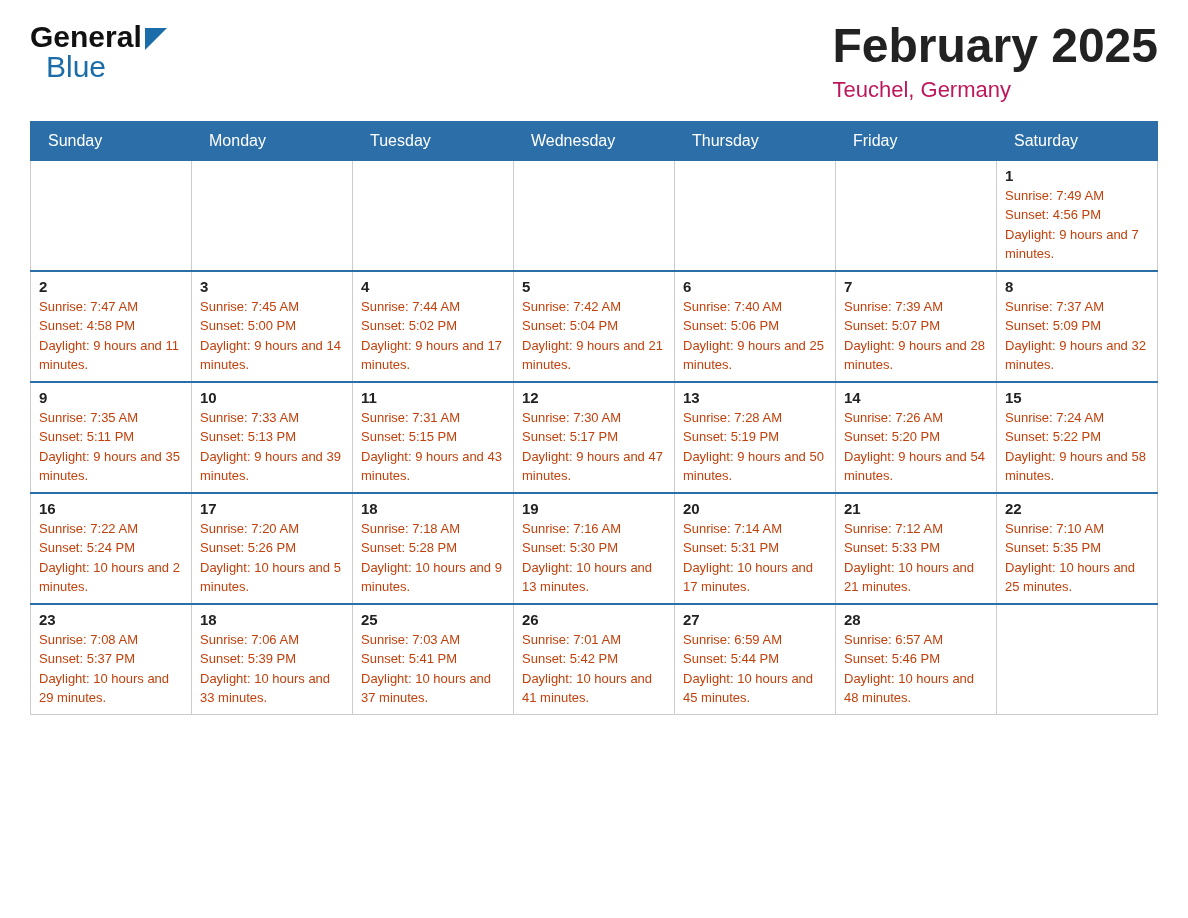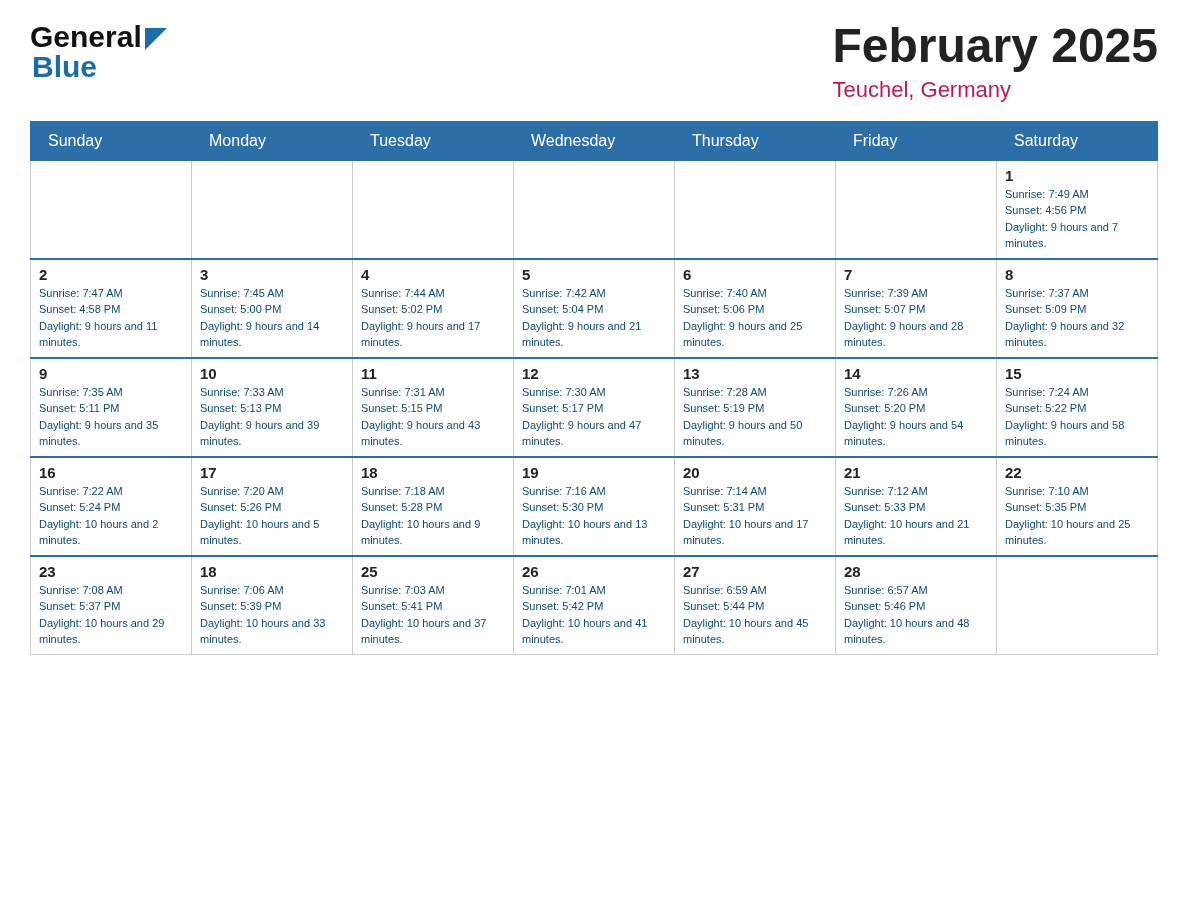--- a/index.html
+++ b/index.html
@@ -63,22 +63,22 @@
       border-top: 2px solid #2b6ea8;
     }
     .day-number {
       font-size: 15px;
       font-weight: bold;
       color: #222;
       display: block;
       margin-bottom: 2px;
     }
     .day-info {
-      font-size: 11px;
-      color: #0c4a6e;
+      font-size: 13px;
+      color: #c2410c;
       line-height: 1.5;
     }
     .empty-cell {
       background: #f5f5f5;
     }
     
     .logo-wrapper {
       display: flex;
       flex-direction: column;
     }
@@ -88,25 +88,25 @@
       gap: 0;
     }
     .logo-g {
       font-size: 30px;
       font-weight: bold;
       color: #111;
       font-family: Arial, sans-serif;
     }
     .logo-line2 {
       font-size: 30px;
-      font-weight: bold;
+      font-weight: normal;
       color: #1a6da8;
       font-family: Arial, sans-serif;
       margin-top: -4px;
-      margin-left: 2px;
+      margin-left: 16px;
     }
   </style>
 </head>
 <body>
 
 <div class="header">
   <div class="logo-wrapper">
     <div class="logo-line1">
       <span class="logo-g">General</span>
       <svg width="22" height="22" viewBox="0 0 22 22" style="margin-left:3px;margin-bottom:4px;">

